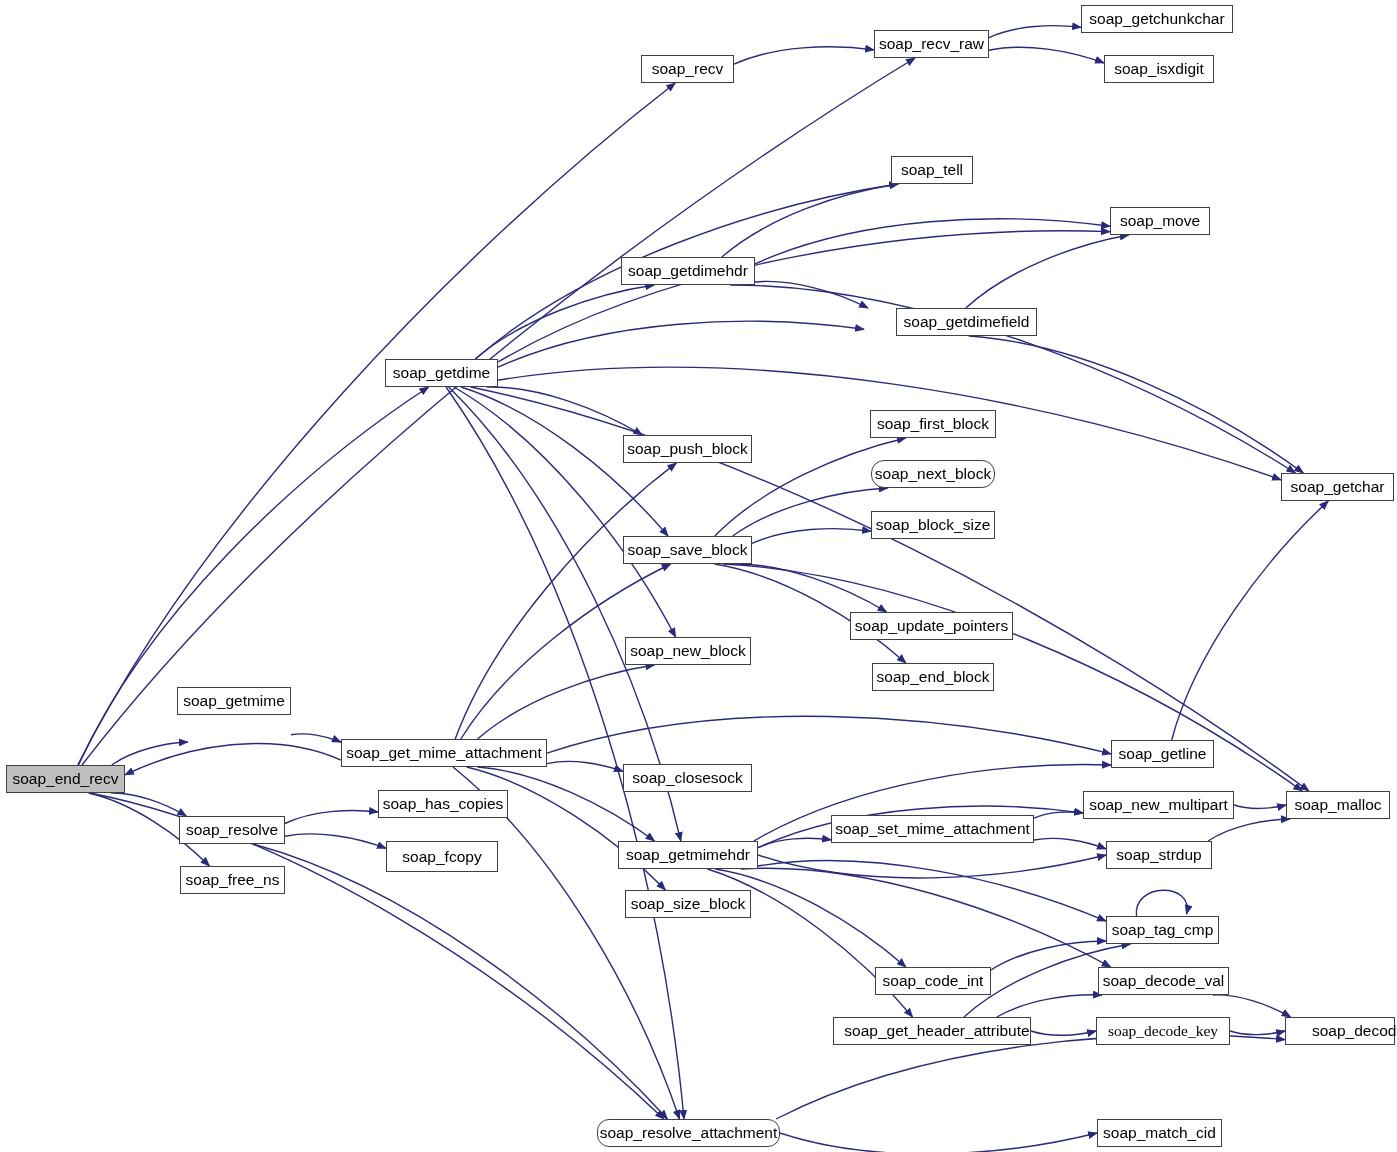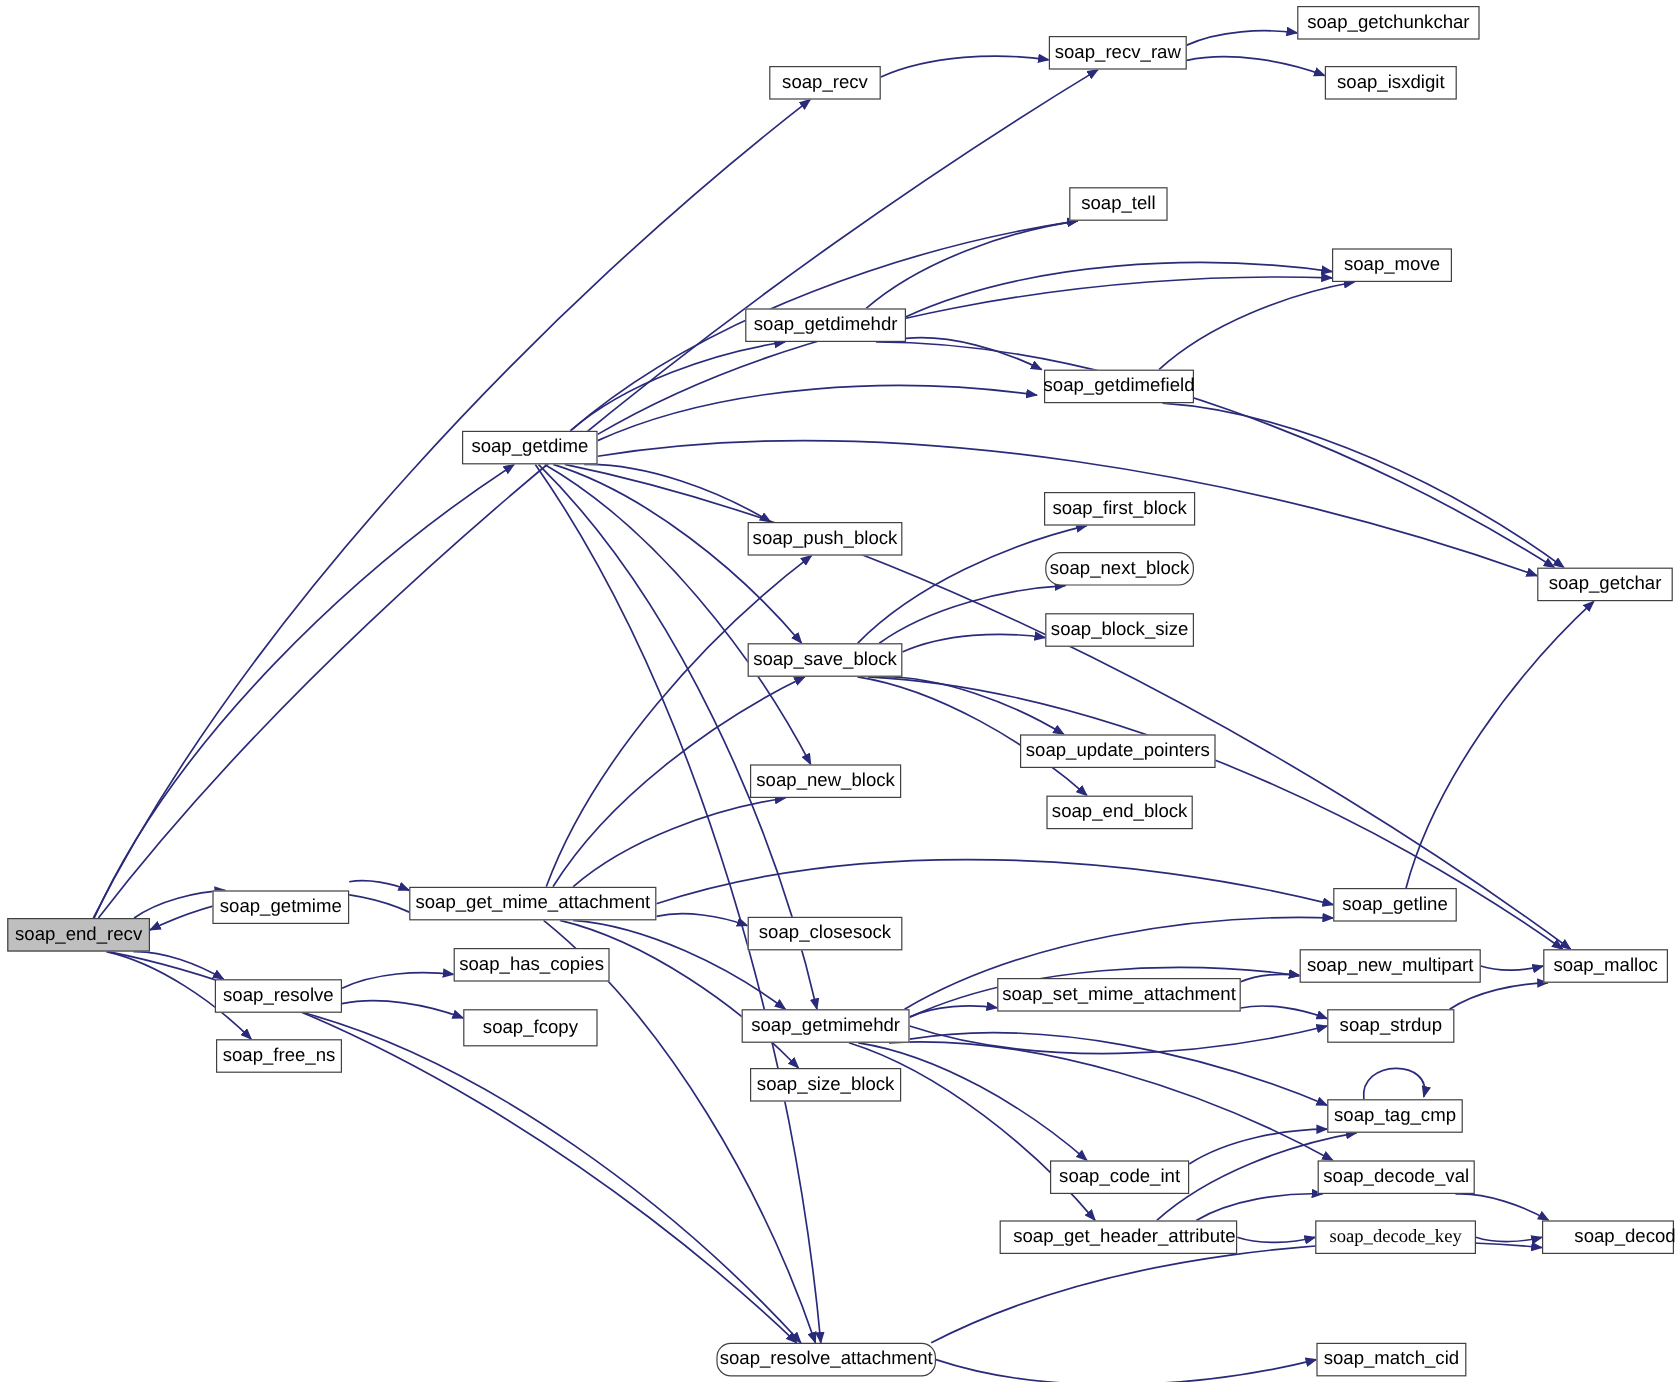--- a/index.html
+++ b/index.html
@@ -109,21 +109,21 @@
         <path d="M1212.9,995.0 C1238.4,993.8 1268.9,1004.6 1290.6,1017.0" marker-end="url(#arrow)"></path>
         <path d="M1230.0,1031.0 C1246.5,1036.5 1268.5,1035.1 1285.0,1031.0" marker-end="url(#arrow)"></path>
         <path d="M780.0,1133.0 C875.1,1164.7 1001.9,1156.8 1097.0,1133.0" marker-end="url(#arrow)"></path>
         <path d="M776.0,1119.0 C920.8,1044.3 1126.3,1025.3 1285.0,1039.6" marker-end="url(#arrow)"></path>
       </g>
   </svg>
   <div id="node-layer">
       <div class="node root" style="left: 6px; top: 765px; width: 119px; height: 28px;">
         <span>soap_end_recv</span>
       </div>
-      <div class="node" style="left: 177px; top: 742px; width: 114px; height: 28px;">
+      <div class="node" style="left: 177px; top: 687px; width: 114px; height: 28px;">
         <span>soap_getmime</span>
       </div>
       <div class="node" style="left: 179px; top: 816px; width: 106px; height: 28px;">
         <span>soap_resolve</span>
       </div>
       <div class="node" style="left: 180px; top: 866px; width: 105px; height: 28px;">
         <span>soap_free_ns</span>
       </div>
       <div class="node" style="left: 378px; top: 790px; width: 130px; height: 28px;">
         <span>soap_has_copies</span>
@@ -151,21 +151,21 @@
       </div>
       <div class="node" style="left: 891px; top: 156px; width: 82px; height: 28px;">
         <span>soap_tell</span>
       </div>
       <div class="node" style="left: 1110px; top: 207px; width: 100px; height: 28px;">
         <span>soap_move</span>
       </div>
       <div class="node" style="left: 621px; top: 257px; width: 134px; height: 28px;">
         <span>soap_getdimehdr</span>
       </div>
-      <div class="node" style="left: 870px; top: 308px; width: 125px; height: 28px;">
+      <div class="node" style="left: 896px; top: 308px; width: 141px; height: 28px;">
         <span>soap_getdimefield</span>
       </div>
       <div class="node" style="left: 1281px; top: 473px; width: 113px; height: 28px;">
         <span>soap_getchar</span>
       </div>
       <div class="node" style="left: 623px; top: 435px; width: 129px; height: 28px;">
         <span>soap_push_block</span>
       </div>
       <div class="node" style="left: 870px; top: 410px; width: 126px; height: 28px;">
         <span>soap_first_block</span>

